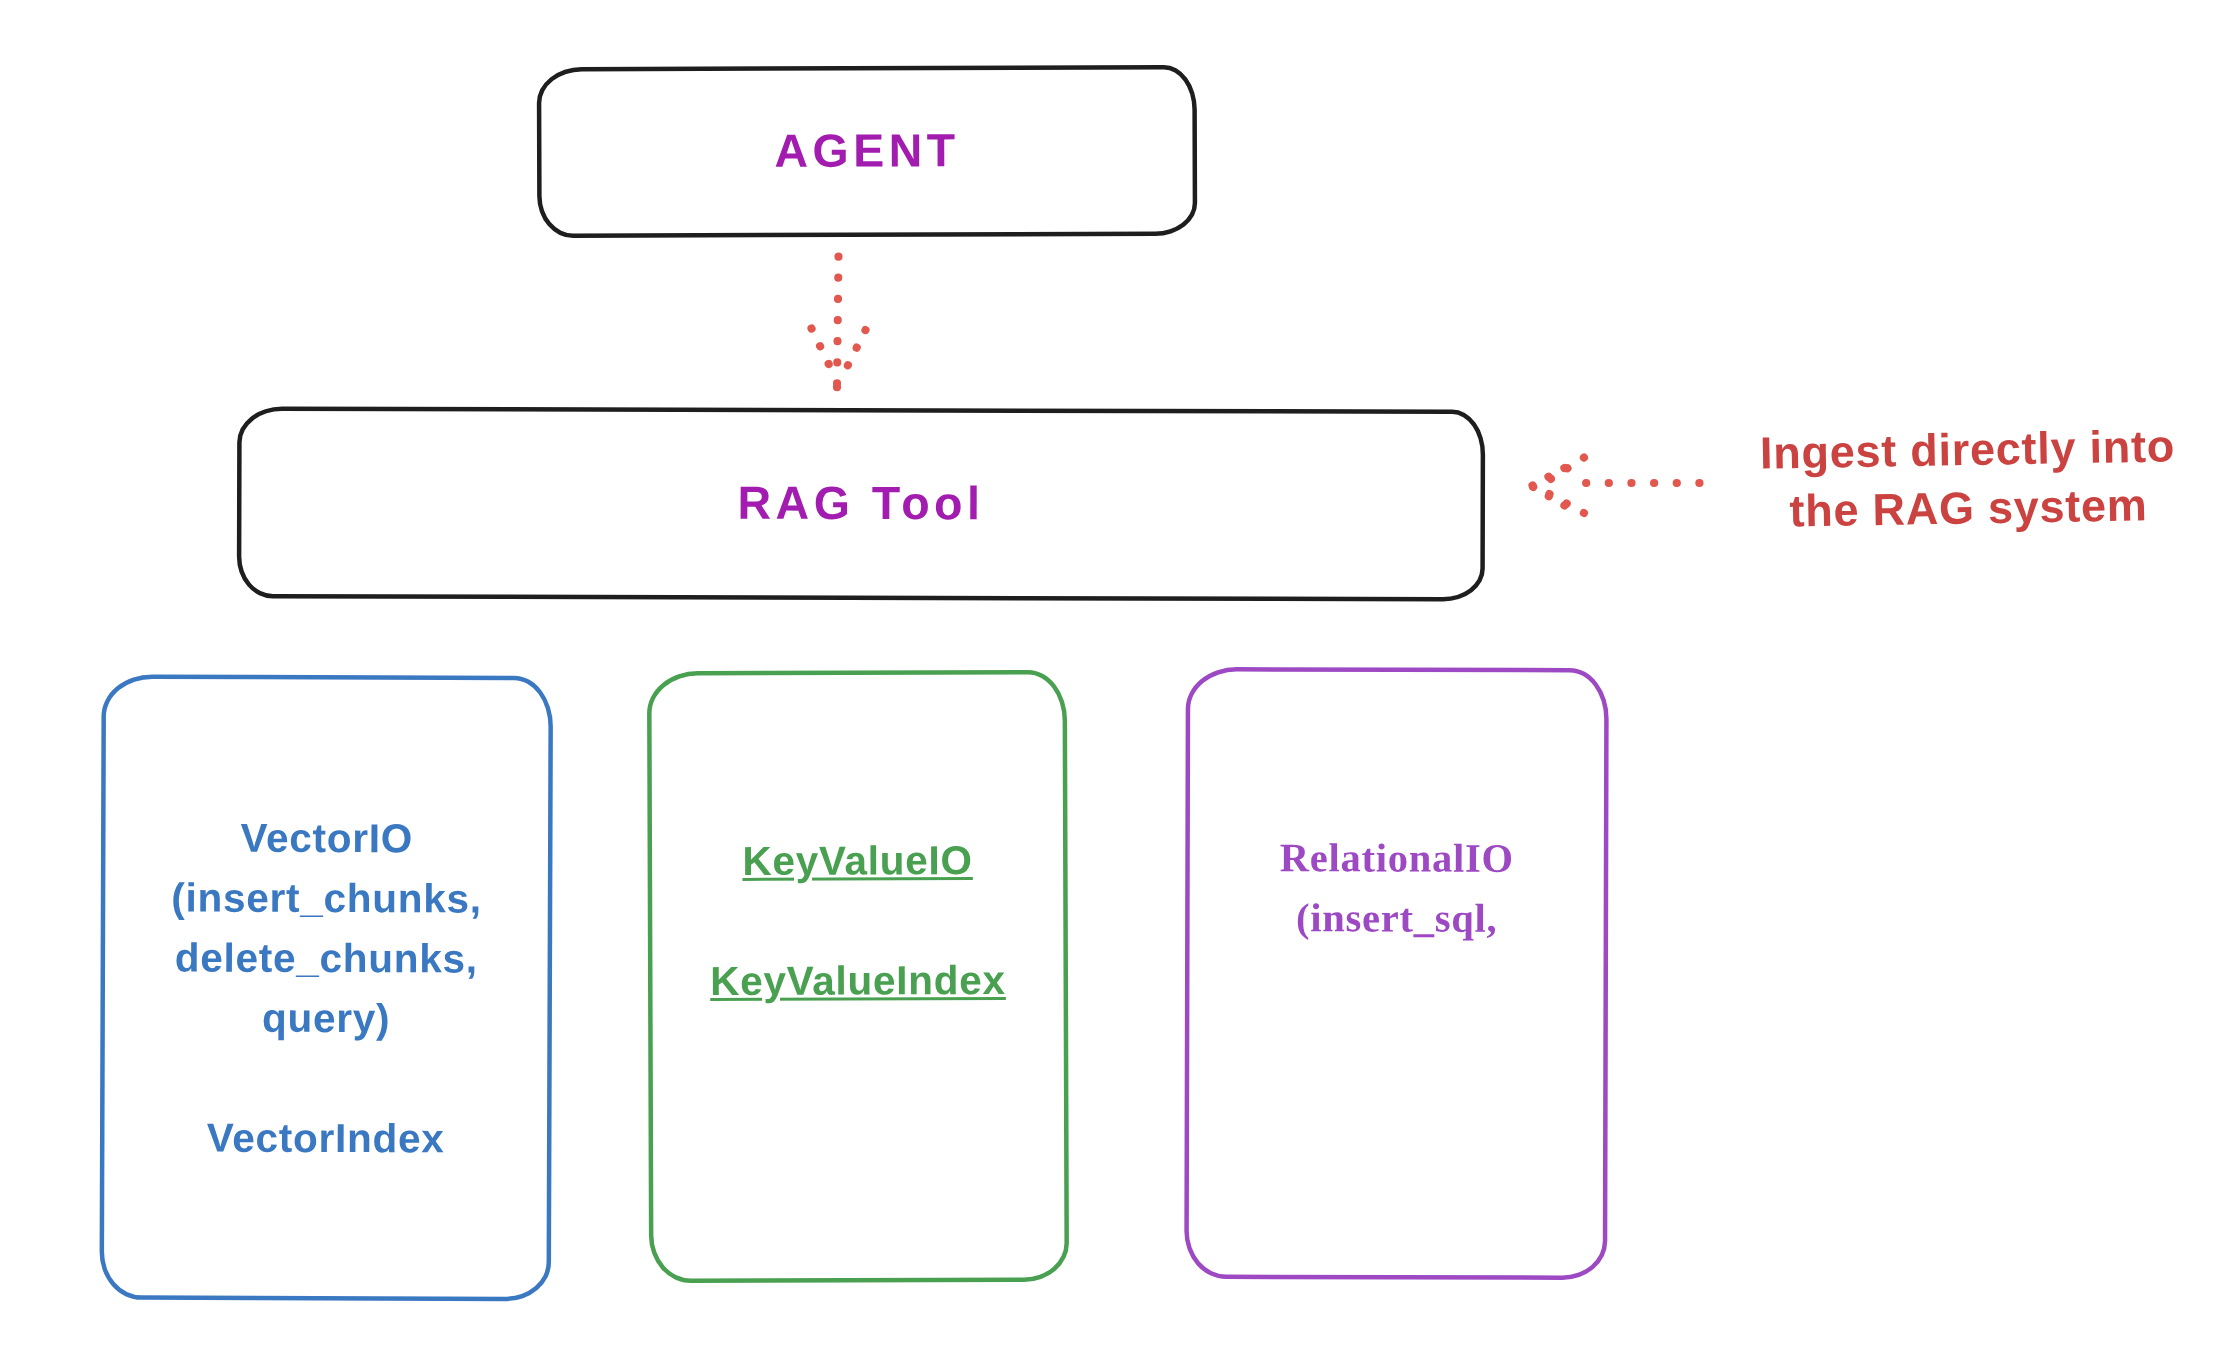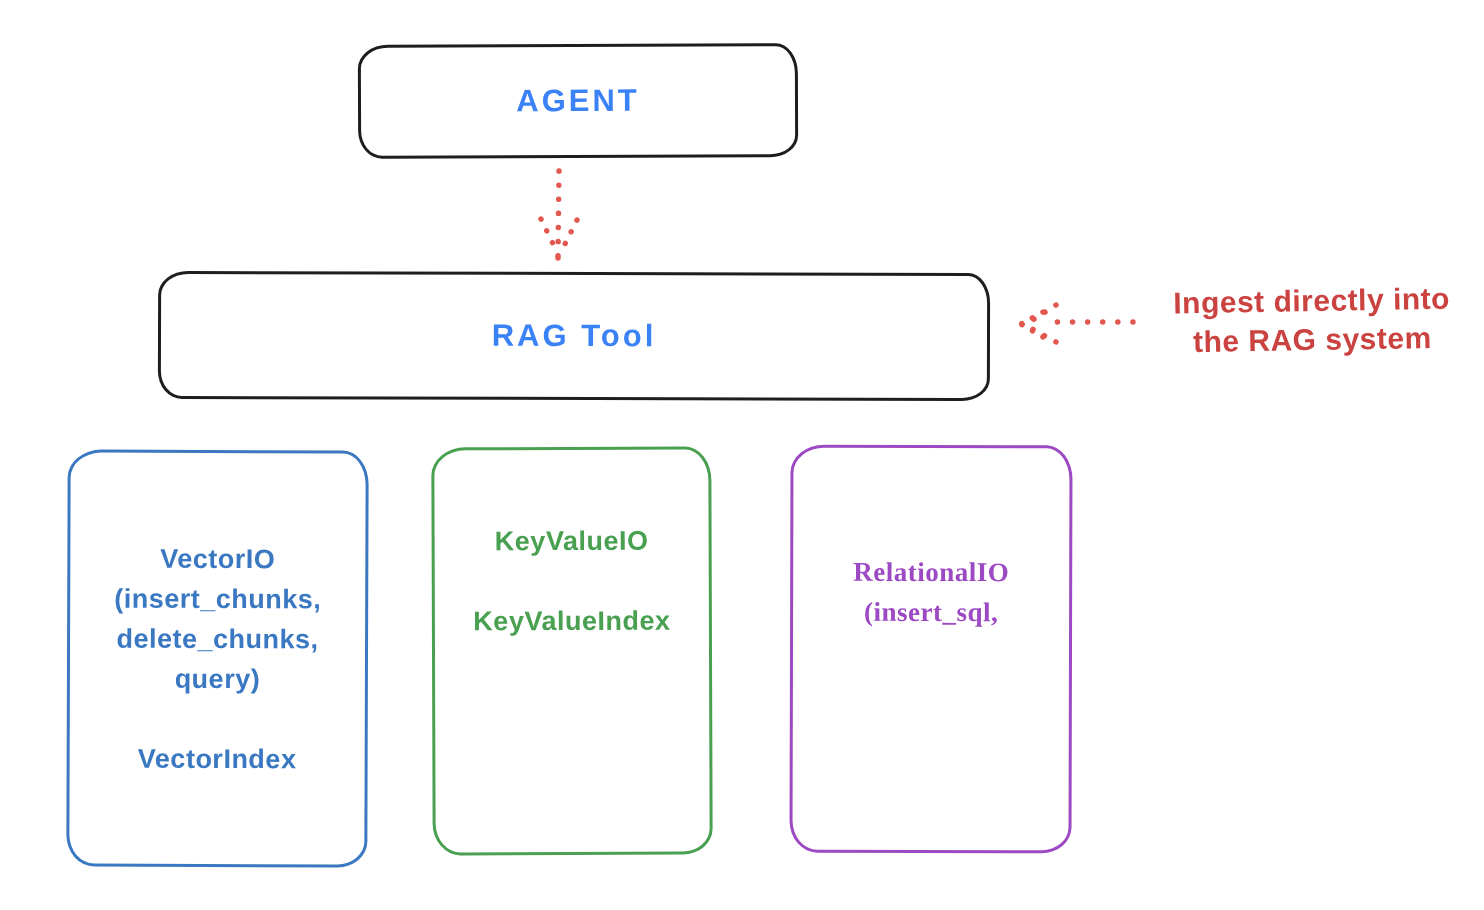--- a/index.html
+++ b/index.html
@@ -21,21 +21,21 @@
     border-radius: 30px 22px 28px 24px / 24px 30px 22px 28px;
     display: flex;
     align-items: center;
     justify-content: center;
   }
 
   .node-agent    { left: 358px; top: 44px;  width: 440px; height: 114px; transform: rotate(-0.2deg); }
   .node-ragtool  { left: 158px; top: 272px; width: 832px; height: 128px; transform: rotate(0.15deg); }
 
   .node-label {
-    color: #3b82f6;
+    color: #a21caf;
     font-size: 31px;
     font-weight: 600;
     letter-spacing: 3px;
     text-align: center;
   }
 
   .store-box {
     position: absolute;
     box-sizing: border-box;
     background: #ffffff;
@@ -48,21 +48,21 @@
   .store-green  { left: 432px; top: 447px; width: 280px; height: 408px; border-color: #48a050; color: #48a050; transform: rotate(-0.2deg); }
   .store-purple { left: 790px; top: 445px; width: 282px; height: 408px; border-color: #9d49c3; color: #9d49c3; transform: rotate(0.15deg); }
 
   .store-text {
     font-size: 27px;
     font-weight: 600;
     line-height: 40px;
     letter-spacing: 0.5px;
   }
   .store-blue  .store-text { margin-top: 86px; }
-  .store-green .store-text { margin-top: 71px; }
+  .store-green .store-text { margin-top: 104px; text-decoration: underline; }
   .store-purple .store-text { margin-top: 104px; font-family: Liberation Serif, serif; }
   .index-label {
     display: block;
     margin-top: 40px;
     font-size: 27px;
     font-weight: 600;
     line-height: 40px;
     letter-spacing: 0.5px;
   }
 

